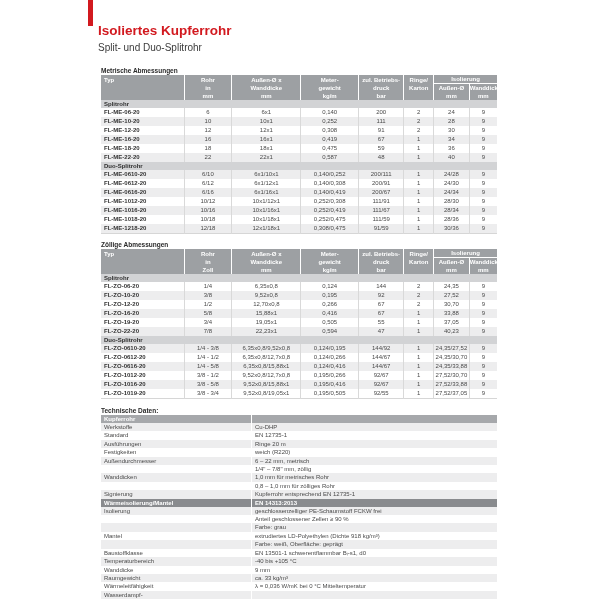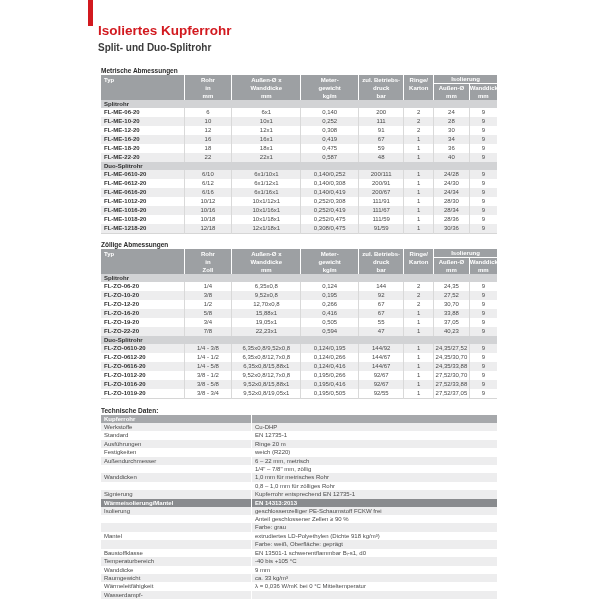--- a/index.html
+++ b/index.html
@@ -7,21 +7,21 @@
   body {
     width:600px; height:600px; overflow:hidden;
     font-family:"Liberation Sans", sans-serif;
     -webkit-font-smoothing:antialiased;
   }
   .page { position:relative; width:600px; height:600px; background:#fff; overflow:hidden; }
   .redbar { position:absolute; left:88px; top:0; width:5px; height:26px; background:var(--red,#d2191f); }
   .content { position:absolute; left:98px; top:16px; width:404px; }
 
   h1.title { color:var(--red,#d2191f); font-size:13.5px; font-weight:bold; margin-top:7px; }
-  h2.subtitle { color:#3c3c3c; font-size:10px; font-weight:bold; margin-top:4px; }
+  h2.subtitle { color:#3c3c3c; font-size:10px; font-weight:normal; margin-top:4px; }
 
   .cap { font-size:6.5px; font-weight:bold; color:#2a2a2a; margin-left:3px; }
   .cap-metric { margin-top:14px; margin-bottom:1px; }
   .cap-inch   { margin-top:7px;  margin-bottom:1px; }
   .cap-tech   { margin-top:8px;  margin-bottom:1px; }
 
   table { border-collapse:collapse; table-layout:fixed; width:396px; margin-left:3px;
           border-bottom:1px solid #d6d6d6; }
 
   

